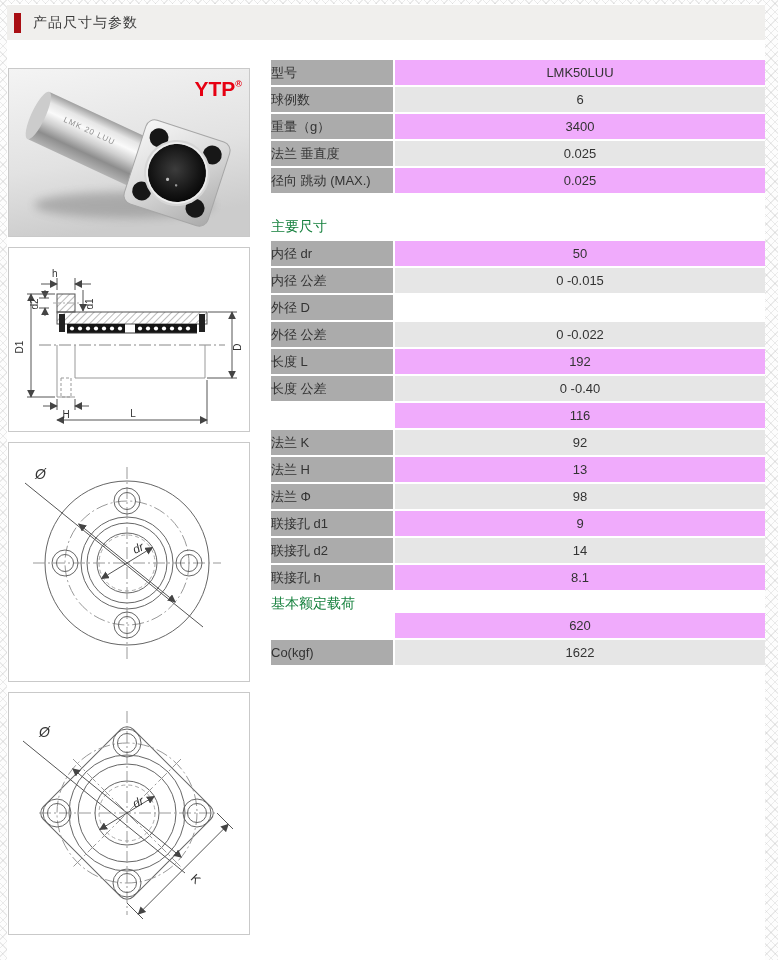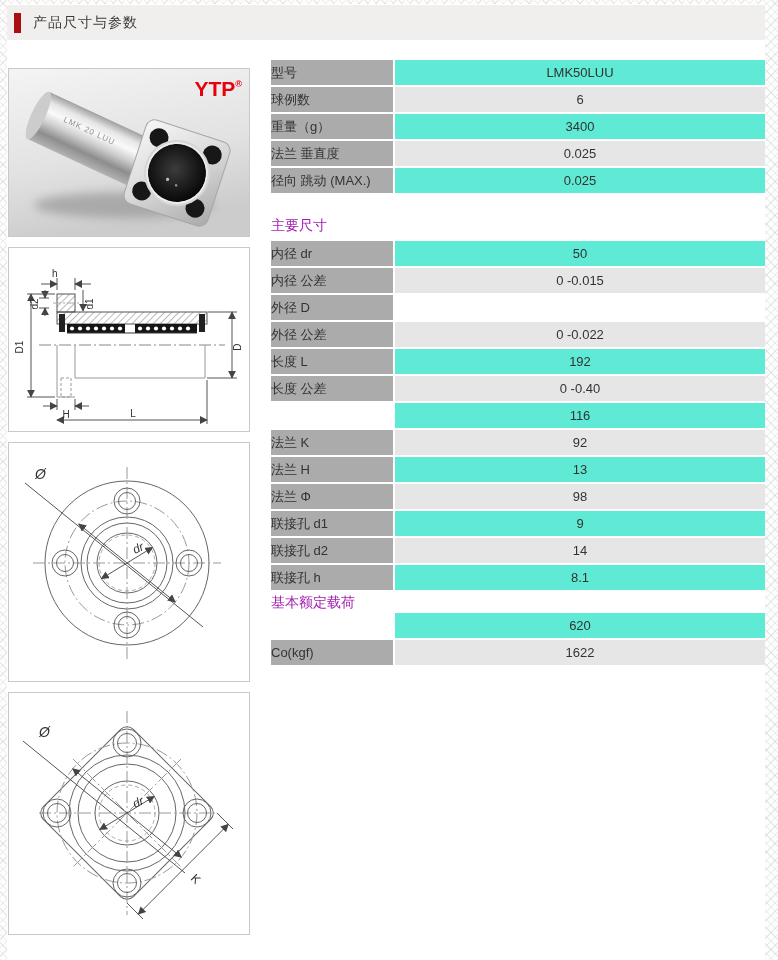--- a/index.html
+++ b/index.html
@@ -20,23 +20,23 @@
   .box{position:absolute;left:8px;background:#fff;border:1px solid #c9c9c9;box-sizing:border-box;}
   #box-photo{top:68px;width:242px;height:169px;}
   #box-section{top:247px;width:242px;height:185px;}
   #box-round{top:442px;width:242px;height:240px;}
   #box-square{top:692px;width:242px;height:243px;}
   .box svg{display:block;}
   
   .trow{position:absolute;left:271px;width:494px;height:25px;font-size:13px;color:#333;}
   .trow .lbl{position:absolute;left:0;top:0;width:122px;height:25px;line-height:25px;text-align:left;background:#ababab;color:#333;}
   .trow .val{position:absolute;left:124px;top:0;width:370px;height:25px;line-height:25px;text-align:center;}
-  .trow.odd .val{background:#5eead4;}
+  .trow.odd .val{background:#f0abfc;}
   .trow.even .val{background:#e6e6e6;}
-  .sec-h{position:absolute;left:271px;font-size:14px;color:#a21caf;height:20px;line-height:20px;font-family:Liberation Serif, serif;}
+  .sec-h{position:absolute;left:271px;font-size:14px;color:#15803d;height:20px;line-height:20px;}
   svg text{font-family:"Liberation Sans","DejaVu Sans",sans-serif;}
 </style>
 </head>
 <body>
 
 <div id="content"></div>
 
 <div class="hdr">
   <div class="bar"></div>
   <div class="ttl">产品尺寸与参数</div>

